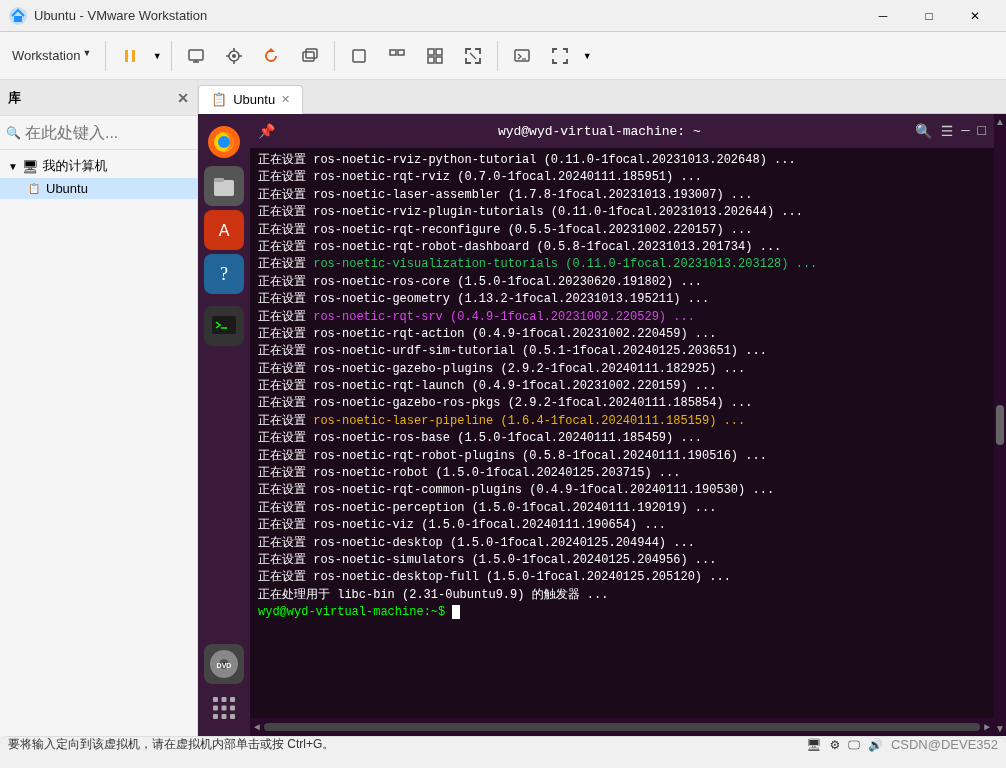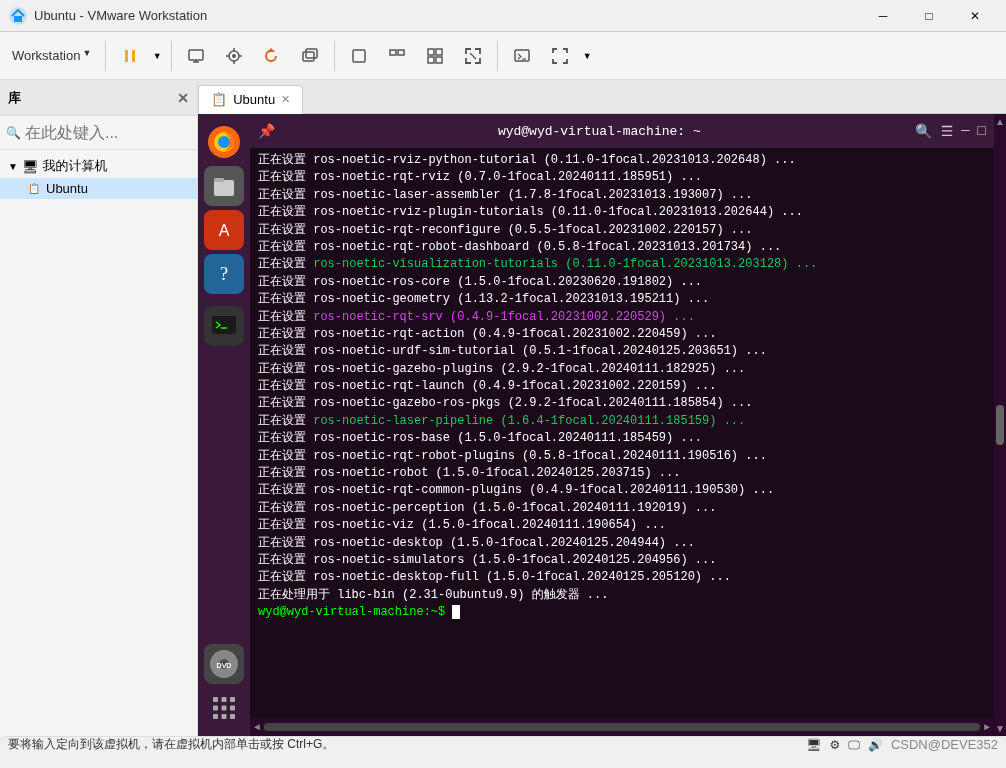--- a/index.html
+++ b/index.html
@@ -468,21 +468,21 @@
             <div class="vm-line"><span style="color:#ffffff">正在设置</span><span style="color:#ffffff"> ros-noetic-rqt-robot-dashboard (0.5.8-1focal.20231013.201734) ...</span></div>
             <div class="vm-line"><span style="color:#ffffff">正在设置</span><span style="color:#22c55e"> ros-noetic-visualization-tutorials (0.11.0-1focal.20231013.203128) ...</span></div>
             <div class="vm-line"><span style="color:#ffffff">正在设置</span><span style="color:#ffffff"> ros-noetic-ros-core (1.5.0-1focal.20230620.191802) ...</span></div>
             <div class="vm-line"><span style="color:#ffffff">正在设置</span><span style="color:#ffffff"> ros-noetic-geometry (1.13.2-1focal.20231013.195211) ...</span></div>
             <div class="vm-line"><span style="color:#ffffff">正在设置</span><span style="color:#d946ef"> ros-noetic-rqt-srv (0.4.9-1focal.20231002.220529) ...</span></div>
             <div class="vm-line"><span style="color:#ffffff">正在设置</span><span style="color:#ffffff"> ros-noetic-rqt-action (0.4.9-1focal.20231002.220459) ...</span></div>
             <div class="vm-line"><span style="color:#ffffff">正在设置</span><span style="color:#ffffff"> ros-noetic-urdf-sim-tutorial (0.5.1-1focal.20240125.203651) ...</span></div>
             <div class="vm-line"><span style="color:#ffffff">正在设置</span><span style="color:#ffffff"> ros-noetic-gazebo-plugins (2.9.2-1focal.20240111.182925) ...</span></div>
             <div class="vm-line"><span style="color:#ffffff">正在设置</span><span style="color:#ffffff"> ros-noetic-rqt-launch (0.4.9-1focal.20231002.220159) ...</span></div>
             <div class="vm-line"><span style="color:#ffffff">正在设置</span><span style="color:#ffffff"> ros-noetic-gazebo-ros-pkgs (2.9.2-1focal.20240111.185854) ...</span></div>
-            <div class="vm-line"><span style="color:#ffffff">正在设置</span><span style="color:#22c55e"> ros-noetic-laser-pipeline (1.6.4-1focal.20240111.185159) ...</span></div>
+            <div class="vm-line"><span style="color:#ffffff">正在设置</span><span style="color:#eab308"> ros-noetic-laser-pipeline (1.6.4-1focal.20240111.185159) ...</span></div>
             <div class="vm-line"><span style="color:#ffffff">正在设置</span><span style="color:#ffffff"> ros-noetic-ros-base (1.5.0-1focal.20240111.185459) ...</span></div>
             <div class="vm-line"><span style="color:#ffffff">正在设置</span><span style="color:#ffffff"> ros-noetic-rqt-robot-plugins (0.5.8-1focal.20240111.190516) ...</span></div>
             <div class="vm-line"><span style="color:#ffffff">正在设置</span><span style="color:#ffffff"> ros-noetic-robot (1.5.0-1focal.20240125.203715) ...</span></div>
             <div class="vm-line"><span style="color:#ffffff">正在设置</span><span style="color:#ffffff"> ros-noetic-rqt-common-plugins (0.4.9-1focal.20240111.190530) ...</span></div>
             <div class="vm-line"><span style="color:#ffffff">正在设置</span><span style="color:#ffffff"> ros-noetic-perception (1.5.0-1focal.20240111.192019) ...</span></div>
             <div class="vm-line"><span style="color:#ffffff">正在设置</span><span style="color:#ffffff"> ros-noetic-viz (1.5.0-1focal.20240111.190654) ...</span></div>
             <div class="vm-line"><span style="color:#ffffff">正在设置</span><span style="color:#ffffff"> ros-noetic-desktop (1.5.0-1focal.20240125.204944) ...</span></div>
             <div class="vm-line"><span style="color:#ffffff">正在设置</span><span style="color:#ffffff"> ros-noetic-simulators (1.5.0-1focal.20240125.204956) ...</span></div>
             <div class="vm-line"><span style="color:#ffffff">正在设置</span><span style="color:#ffffff"> ros-noetic-desktop-full (1.5.0-1focal.20240125.205120) ...</span></div>
             <div class="vm-line"><span style="color:#ffffff">正在处理用于</span><span style="color:#ffffff"> libc-bin (2.31-0ubuntu9.9) 的触发器 ...</span></div>

